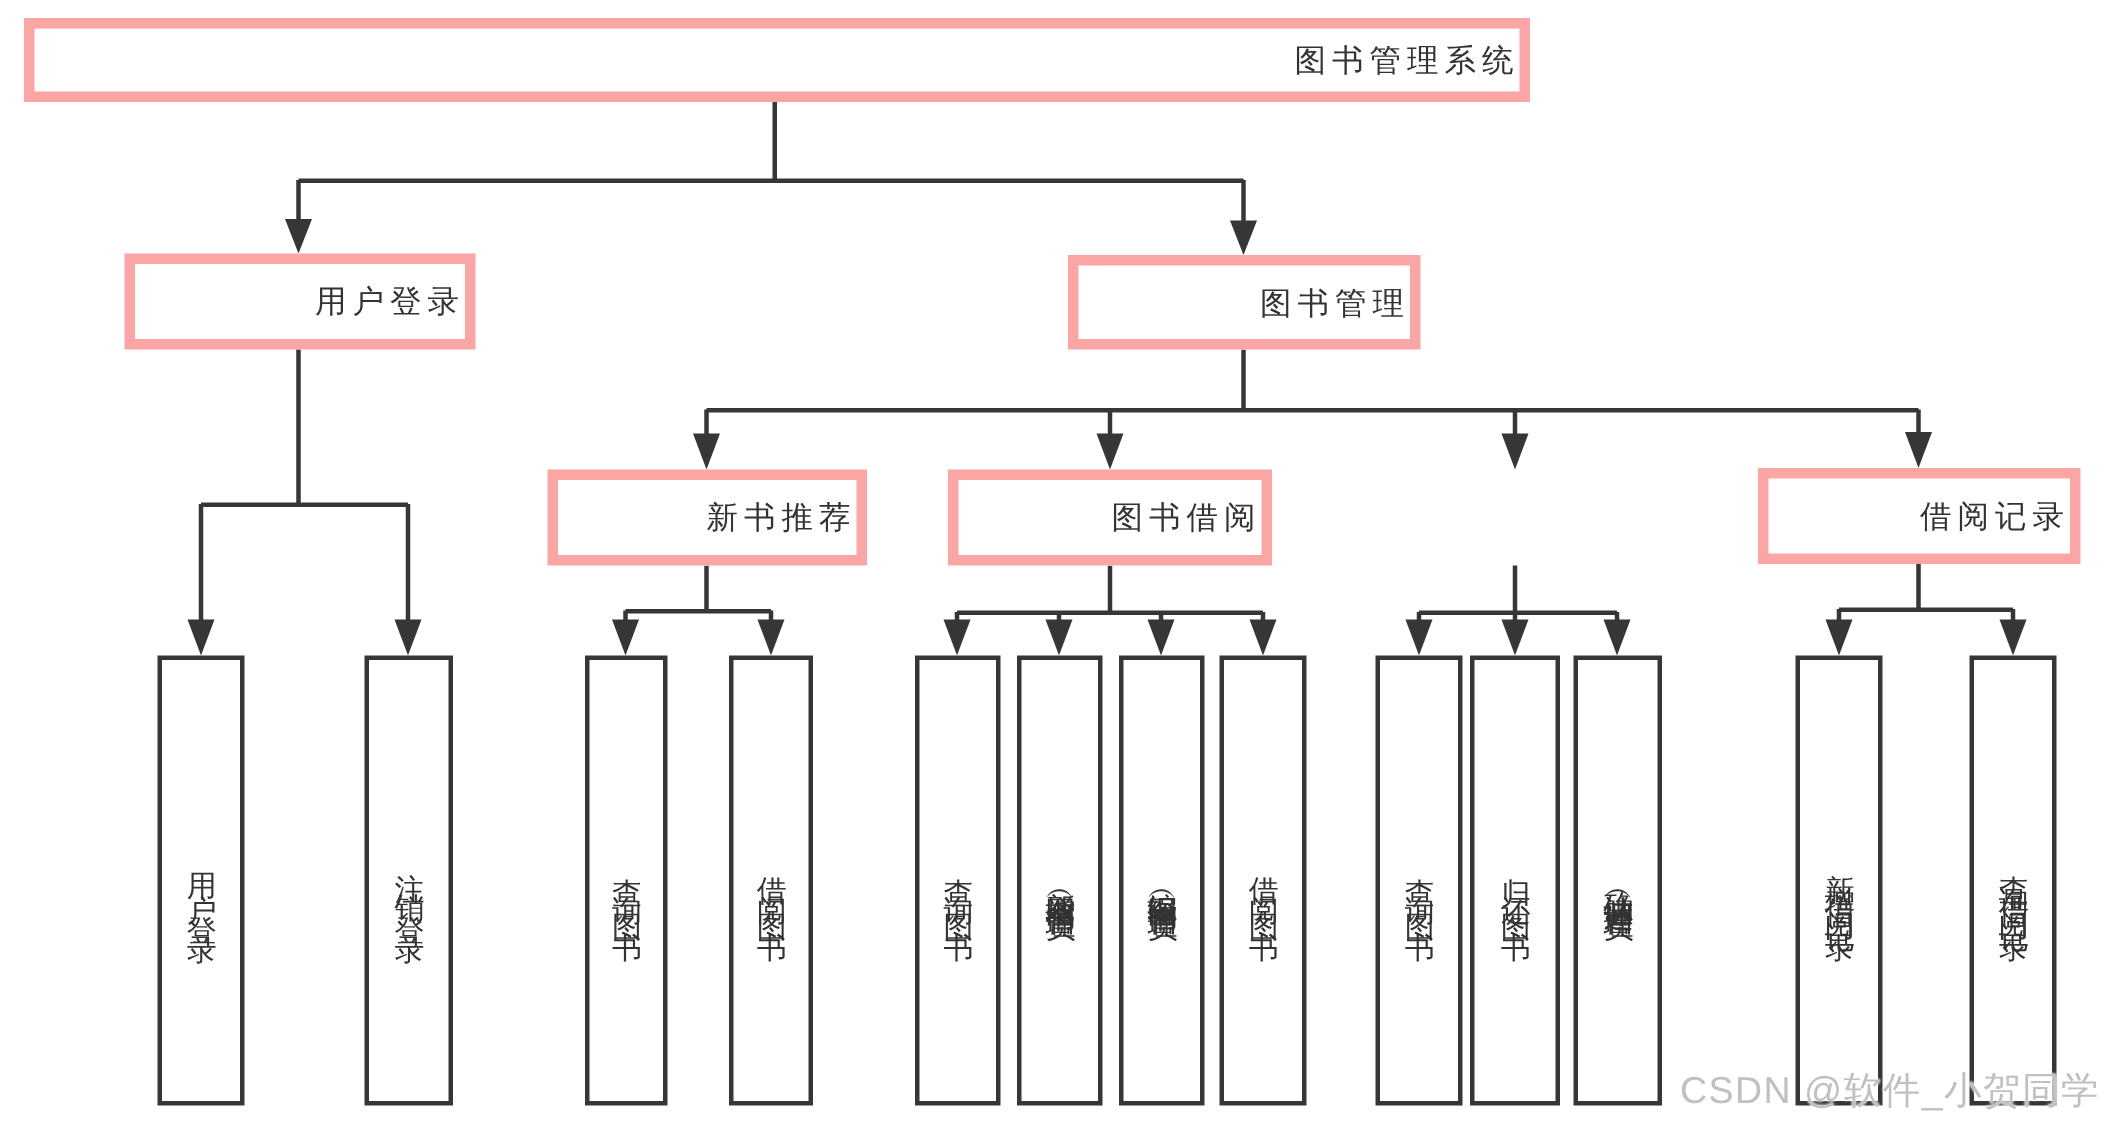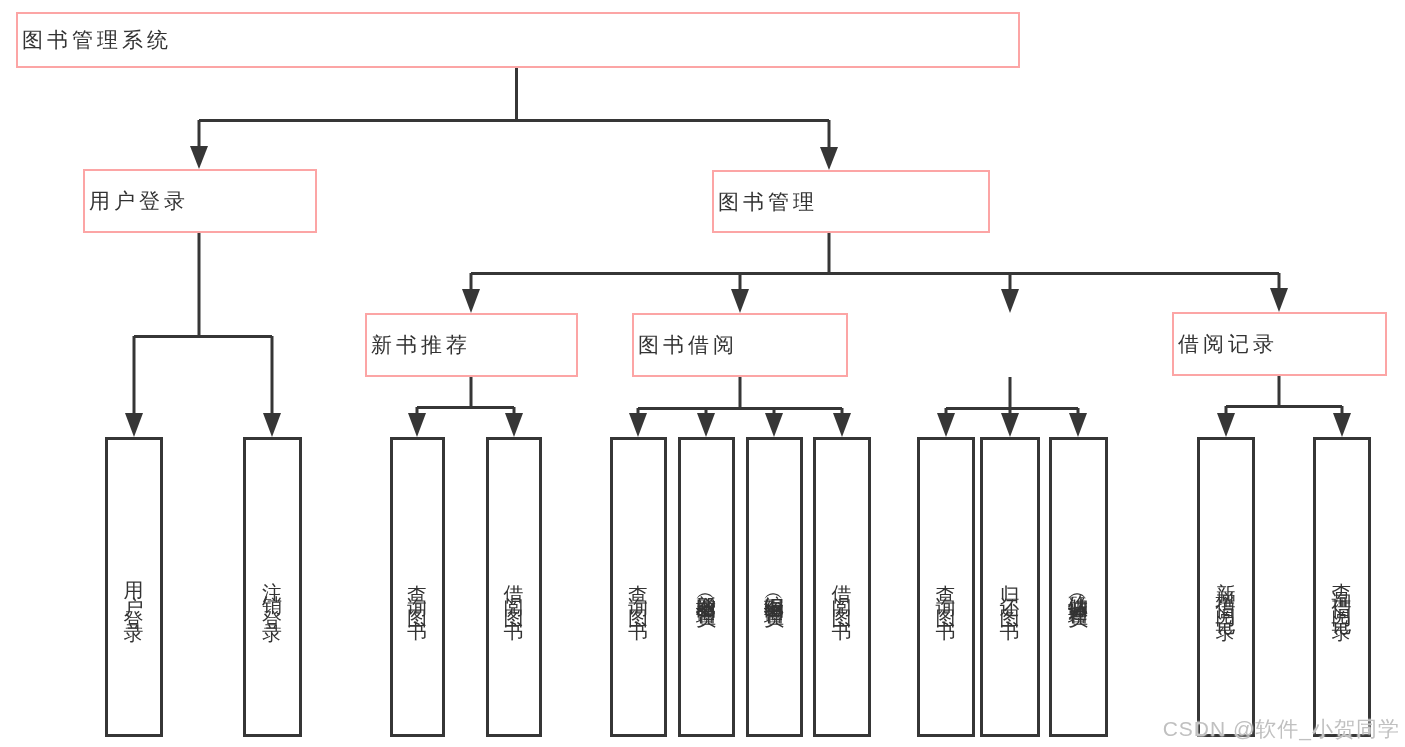--- a/index.html
+++ b/index.html
@@ -24,24 +24,24 @@
     fill: none;
   }
   .connector-layer polygon {
     fill: #363636;
     stroke: none;
   }
   .hbox {
     position: absolute;
     box-sizing: border-box;
     background: #ffffff;
-    border: 2px solid #fca5a5;
+    border: 7px solid #fca5a5;
     display: flex;
     align-items: center;
-    justify-content: flex-start;
+    justify-content: flex-end;
     font-size: 21px;
     letter-spacing: 4px;
     z-index: 1;
     white-space: nowrap;
   }
   .hbox span { margin-left: 4px;  }
   .vbox {
     position: absolute;
     box-sizing: border-box;
     top: 437px;
@@ -60,21 +60,21 @@
     line-height: 1;
   }
   .sp14 span { letter-spacing: 14px; margin-top: 14px; }
   .sp12 span { letter-spacing: 12px; margin-top: 12px; }
   .sp8  span { letter-spacing: 8px;  margin-top: 8px; }
   .sp2  span { letter-spacing: 2px;  margin-top: 2px; }
   .watermark {
     position: absolute;
     right: 5px;
     bottom: 4px;
-    font-size: 21px;
+    font-size: 25px;
     letter-spacing: 1px;
     color: #c0c0c0;
     text-shadow: 0 0 2px #ffffff, 0 0 2px #ffffff;
     z-index: 2;
     white-space: nowrap;
   }
 </style>
 </head>
 <body>
 
@@ -149,21 +149,21 @@
     </g>
   </svg>
 
   <div class="hbox" style="left:16px; top:12px; width:1004px; height:56px;">
     <span>图书管理系统</span>
   </div>
 
   <div class="hbox" style="left:83px; top:169px; width:234px; height:64px;">
     <span>用户登录</span>
   </div>
-  <div class="hbox" style="left:712px; top:170px; width:278px; height:63px;">
+  <div class="hbox" style="left:712px; top:170px; width:235px; height:63px;">
     <span>图书管理</span>
   </div>
 
   <div class="hbox" style="left:632px; top:313px; width:216px; height:64px;">
     <span>图书借阅</span>
   </div>
   <div class="hbox" style="left:365px; top:313px; width:213px; height:64px;">
     <span>新书推荐</span>
   </div>
   <div class="hbox" style="left:1172px; top:312px; width:215px; height:64px;">

